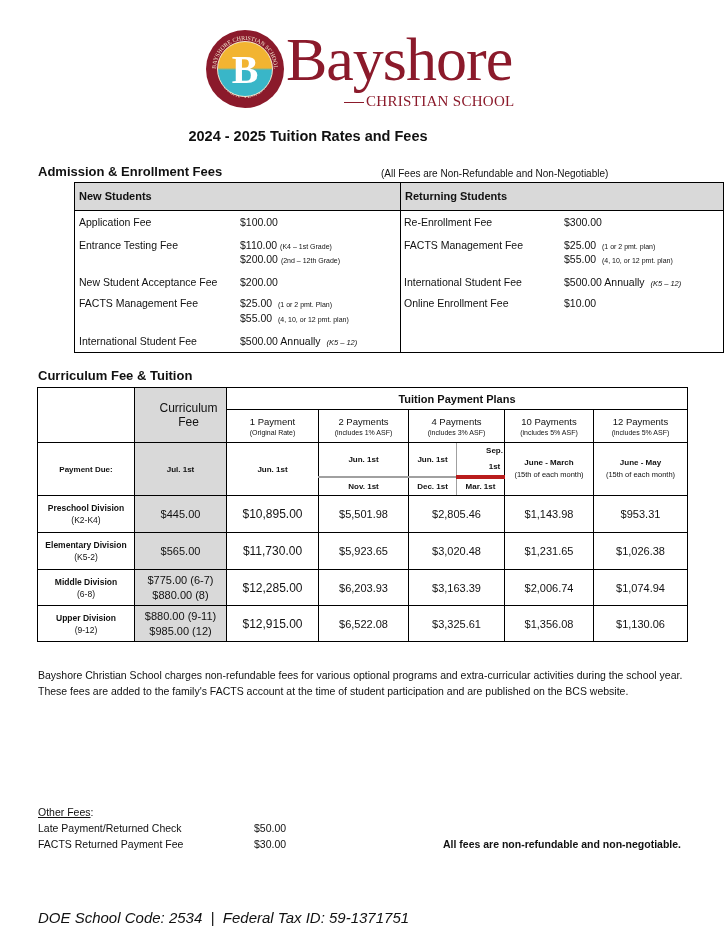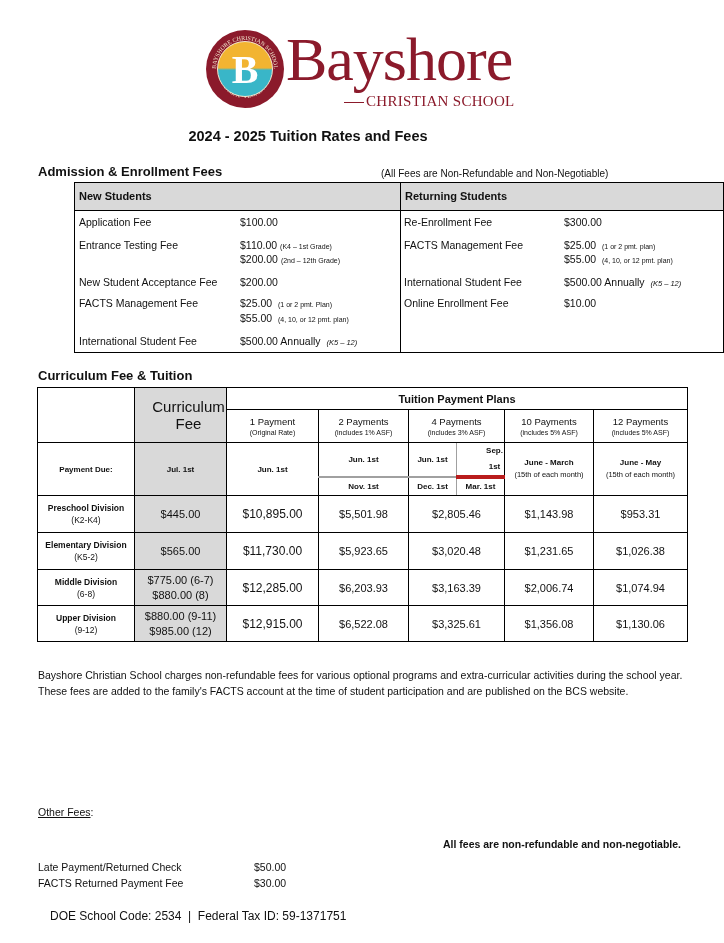--- a/index.html
+++ b/index.html
@@ -45,23 +45,23 @@
     .tt .div-name { font-size: 8.5px; font-weight: bold; line-height: 12px; }
     .tt .div-name span { font-weight: normal; display: block; font-size: 8.5px; }
     .tt .amt { font-size: 12px; }
     .tt .cf { font-size: 11px; line-height: 15px; }
     .tt .amt-sm { font-size: 11px; }
 
     .para { position: absolute; left: 38px; top: 667px; width: 650px; font-size: 10.5px; line-height: 16px; }
 
     .other-title { position: absolute; left: 38px; top: 806px; font-size: 10.5px; }
     .other-title u { text-decoration: underline; }
-    .other-row { position: absolute; font-size: 10.5px; white-space: nowrap; margin-top: 39px; }
+    .other-row { position: absolute; font-size: 10.5px; white-space: nowrap; }
     .footer-note { position: absolute; left: 443px; top: 838px; font-size: 10.5px; font-weight: bold; }
-    .footer { position: absolute; left: 50px; top: 909px; font-size: 12px; }
+    .footer { position: absolute; left: 38px; top: 909px; font-size: 15px; font-style: italic; }
   </style>
 </head>
 <body>
 
 <div class="logo">
   <div class="seal">
     <svg class="seal-text" viewBox="0 0 78 78">
       <defs>
         <path id="topArc" d="M 10 39 A 29 29 0 0 1 68 39"></path>
         <path id="botArc" d="M 13 42 A 26 26 0 0 0 65 42"></path>
@@ -130,21 +130,21 @@
     <col style="width:92px">
     <col style="width:90px">
     <col style="width:48px">
     <col style="width:48px">
     <col style="width:89px">
     <col style="width:94px">
   </colgroup>
   <tbody>
       <tr style="height:22px;">
     <td rowspan="2"></td>
-    <td rowspan="2" class="gray" style="font-size:15px;padding-left:16px;">Curriculum Fee</td>
+    <td rowspan="2" class="gray" style="font-size:12px;padding-left:16px;">Curriculum Fee</td>
     <td colspan="6" class="hdr">Tuition Payment Plans</td>
   </tr>
   <tr style="height:33px;">
     <td class="plan"><span>1 Payment</span><small>(Original Rate)</small></td>
     <td class="plan"><span>2 Payments</span><small>(includes 1% ASF)</small></td>
     <td class="plan" colspan="2"><span>4 Payments</span><small>(includes 3% ASF)</small></td>
     <td class="plan"><span>10 Payments</span><small>(includes 5% ASF)</small></td>
     <td class="plan"><span>12 Payments</span><small>(includes 5% ASF)</small></td>
   </tr>
   <tr style="height:17px;">

